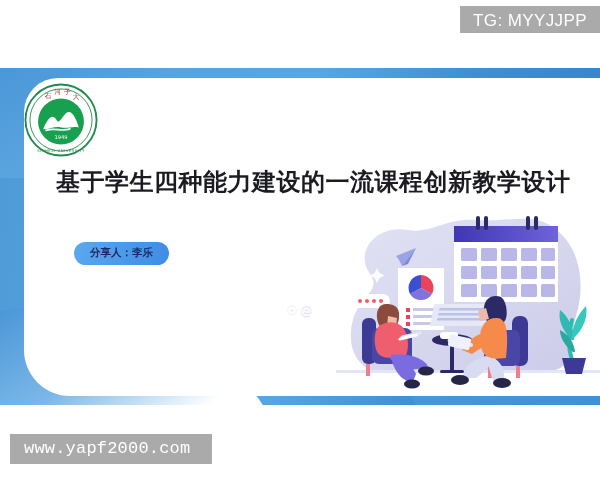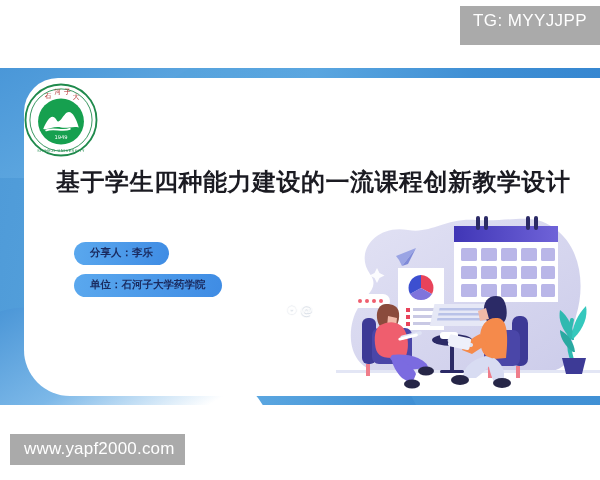--- a/index.html
+++ b/index.html
@@ -140,34 +140,34 @@
   }
 
   .tag-bar {
     position: absolute;
     right: 0;
     top: 6px;
     background: #aaaaaa;
     color: #ffffff;
     font-family: "Liberation Sans", "DejaVu Sans", sans-serif;
     font-size: 17px;
-    padding: 5px 13px 14px 13px;
+    padding: 5px 13px 2px 13px;
     letter-spacing: 0.4px;
     z-index: 30;
     white-space: nowrap;
   }
   .url-bar {
     position: absolute;
     left: 10px;
     top: 434px;
     background: #aaaaaa;
     color: #ffffff;
-    font-family: Liberation Sans, sans-serif;
+    font-family: Liberation Mono, monospace;
     font-size: 17px;
-    padding: 5px 10px 6px 14px;
+    padding: 5px 22px 6px 14px;
     letter-spacing: 0.2px;
     z-index: 30;
     white-space: nowrap;
   }
 </style>
 </head>
 <body>
 
 <div class="slide">
 
@@ -220,23 +220,20 @@
     <path d="M30,64 C40,60 52,66 62,62" stroke="#ffffff" stroke-width="2.4" fill="none" stroke-linecap="round"></path>
     <text x="50" y="76" font-size="7" text-anchor="middle" fill="#ffffff" font-family="DejaVu Sans, sans-serif">1949</text>
     <text x="50" y="93" font-size="5.2" text-anchor="middle" fill="#1f8a4c" font-family="DejaVu Sans, sans-serif" letter-spacing="0.6">SHIHEZI UNIVERSITY</text>
   </svg>
 
   <div class="title">基于学生四种能力建设的一流课程创新教学设计</div>
 
   <div class="pills">
     <div class="pill-wrap">
       <span class="pill">分享人：李乐</span>
-    </div>
-    <div class="pill-wrap">
-      <span class="pill">单位：石河子大学药学院</span>
     </div>
   </div>
 
   <svg class="illus" viewBox="0 0 264 193">
     <defs>
       <linearGradient id="gBlob" x1="0" y1="0" x2="1" y2="1">
         <stop offset="0%" stop-color="#e2e2f4"></stop>
         <stop offset="100%" stop-color="#ccccea"></stop>
       </linearGradient>
       <linearGradient id="gCalHead" x1="0" y1="0" x2="1" y2="0">

